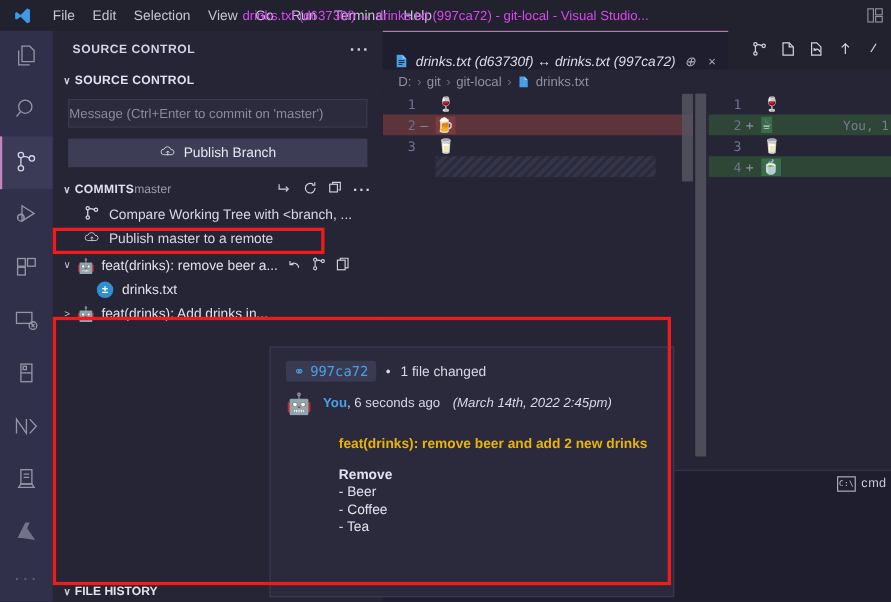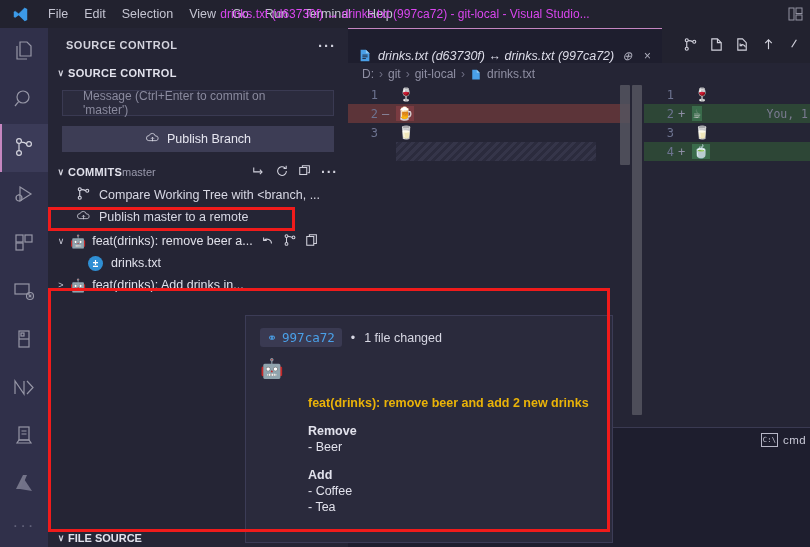--- a/index.html
+++ b/index.html
@@ -62,21 +62,21 @@
     font-size:11px; font-weight:bold; color:#e2e2ec; letter-spacing:.3px;
   }
   .chev { width:14px; text-align:center; font-size:9px; color:#d2d2dd; }
   .section-head .subtle { font-weight:normal; color:#9a9aad; letter-spacing:0; }
   .head-actions { margin-left:auto; display:flex; align-items:center; gap:9px; padding-right:10px; }
   .head-actions svg { width:14px; height:14px; stroke:#d2d2dd; fill:none; stroke-width:1.2; }
   .head-actions .dots { color:#d2d2dd; font-size:14px; letter-spacing:1px; }
 
   .msgbox {
     margin:6px 14px 0 14px; height:26px; background:#2b2b3d;
-    border:1px solid #3a3a52; display:flex; align-items:center; padding:0 20px;
+    border:1px solid #3a3a52; display:flex; align-items:center; padding:0 0;
     font-size:12px; color:#8a8a9e;
   }
   .publish-btn {
     margin:10px 14px 0 14px; height:26px; background:#3d3d55;
     display:flex; align-items:center; justify-content:center; gap:7px;
     font-size:12.5px; color:#e6e6f0;
   }
   .publish-btn svg { width:15px; height:15px; stroke:#e6e6f0; fill:none; stroke-width:1.2; }
 
   .cmd-row {
@@ -395,21 +395,21 @@
       </div>
       <div class="commit-row">
         <span class="ch">&gt;</span>
         <span class="emoji">🤖</span>
         <span class="commit-msg">feat(drinks): Add drinks in...</span>
       </div>
     </div>
 
     <div class="bottom-sec">
       <span class="chev">∨</span>
-      <span>FILE SOURCE</span>
+      <span>FILE HISTORY</span>
     </div>
   </div>
 
   <div class="editor">
 
     <div class="tabbar">
       <div class="tab">
         <svg class="ficon" viewBox="0 0 16 16">
           <path d="M3 1.5h6l4 4v9H3z" fill="#4aa0e8"></path>
             <path d="M9 1.5v4h4" fill="#8fc8f0"></path>
@@ -532,26 +532,29 @@
     <div class="hashrow">
       <span class="hash-chip">
         <span class="gi">⚭</span>
         <span>997ca72</span>
       </span>
       <span>•</span>
       <span>1 file changed</span>
     </div>
     <div class="authorrow">
       <span class="avatar">🤖</span>
+      <span>
+        <span class="you">You</span><span class="ago">, 6 seconds ago</span>
+        <span class="date">(March 14th, 2022 2:45pm)</span>
+      </span>
     </div>
     <div class="subject">feat(drinks): remove beer and add 2 new drinks</div>
     <div class="body">
       <div class="h">Remove</div>
       <div class="li">- Beer</div>
-      <div class="h">Add</div>
       <div class="li">- Coffee</div>
       <div class="li">- Tea</div>
     </div>
   </div>
 
   <div class="ann ann-commits"></div>
   <div class="ann ann-list"></div>
 
 </div>
 

